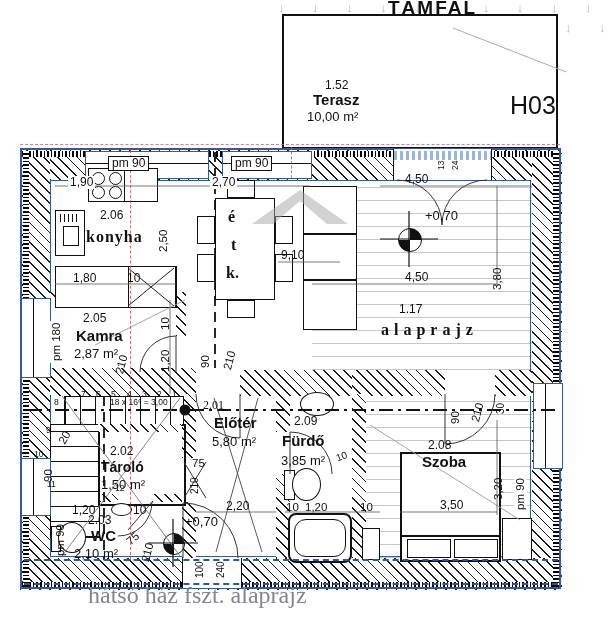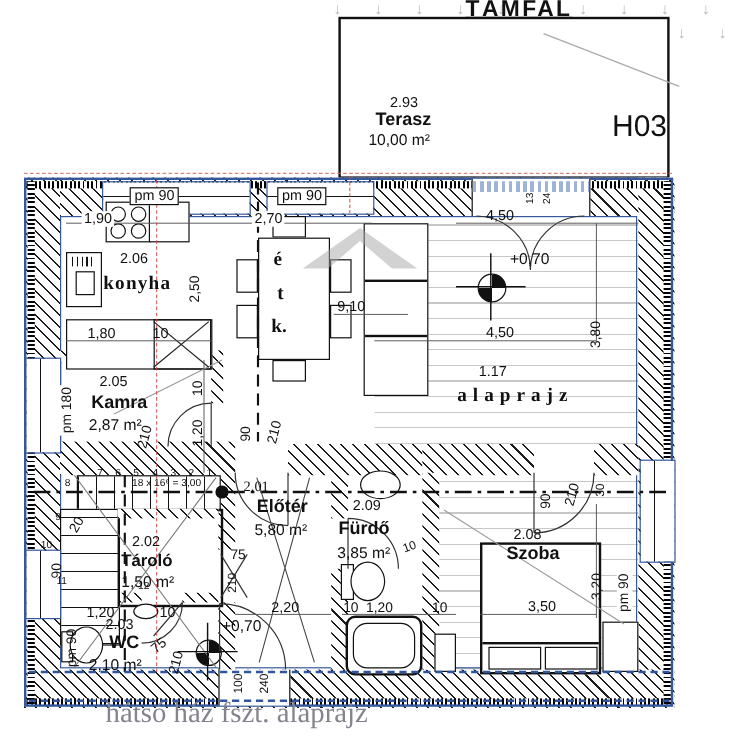--- a/index.html
+++ b/index.html
@@ -51,21 +51,21 @@
 <div id="canvas">
 
   <div class="abs arrowband" style="left:278px;top:-2px;width:336px;height:46px;">
     <div>↓ ↓ ↓ ↓ ↓ ↓ ↓ ↓ ↓ ↓</div>
       <div style="margin-left:14px;">↓ ↓ ↓ ↓ ↓ ↓ ↓ ↓ ↓ ↓</div>
   </div>
   <div class="dim" style="left:388px;top:1px;font-size:19px;font-weight:bold;letter-spacing:2px;text-decoration:underline;">TÁMFAL</div>
 
   <div class="abs" style="left:282px;top:14px;width:272px;height:131px;border:2px solid #111;background:#fff;"></div>
   <div class="abs xhatch" style="left:290px;top:32px;width:258px;height:113px;"></div>
-  <div class="dim code" style="left:325px;top:79px;">2.93</div>
+  <div class="dim code" style="left:325px;top:79px;">1.52</div>
   <div class="dim rname" style="left:313px;top:93px;">Terasz</div>
   <div class="dim area" style="left:307px;top:110px;">10,00 m²</div>
   <div class="dim" style="left:510px;top:99px;font-size:25px;">H03</div>
 
   <div class="abs tiles" style="left:50px;top:180px;width:262px;height:190px;"></div>
   <div class="abs planks" style="left:312px;top:180px;width:220px;height:190px;"></div>
   <div class="abs tiles" style="left:50px;top:302px;width:126px;height:66px;"></div>
   <div class="abs tiles" style="left:196px;top:394px;width:80px;height:164px;"></div>
   <div class="abs tiles" style="left:290px;top:394px;width:62px;height:164px;"></div>
   <div class="abs planks" style="left:366px;top:394px;width:166px;height:164px;"></div>

